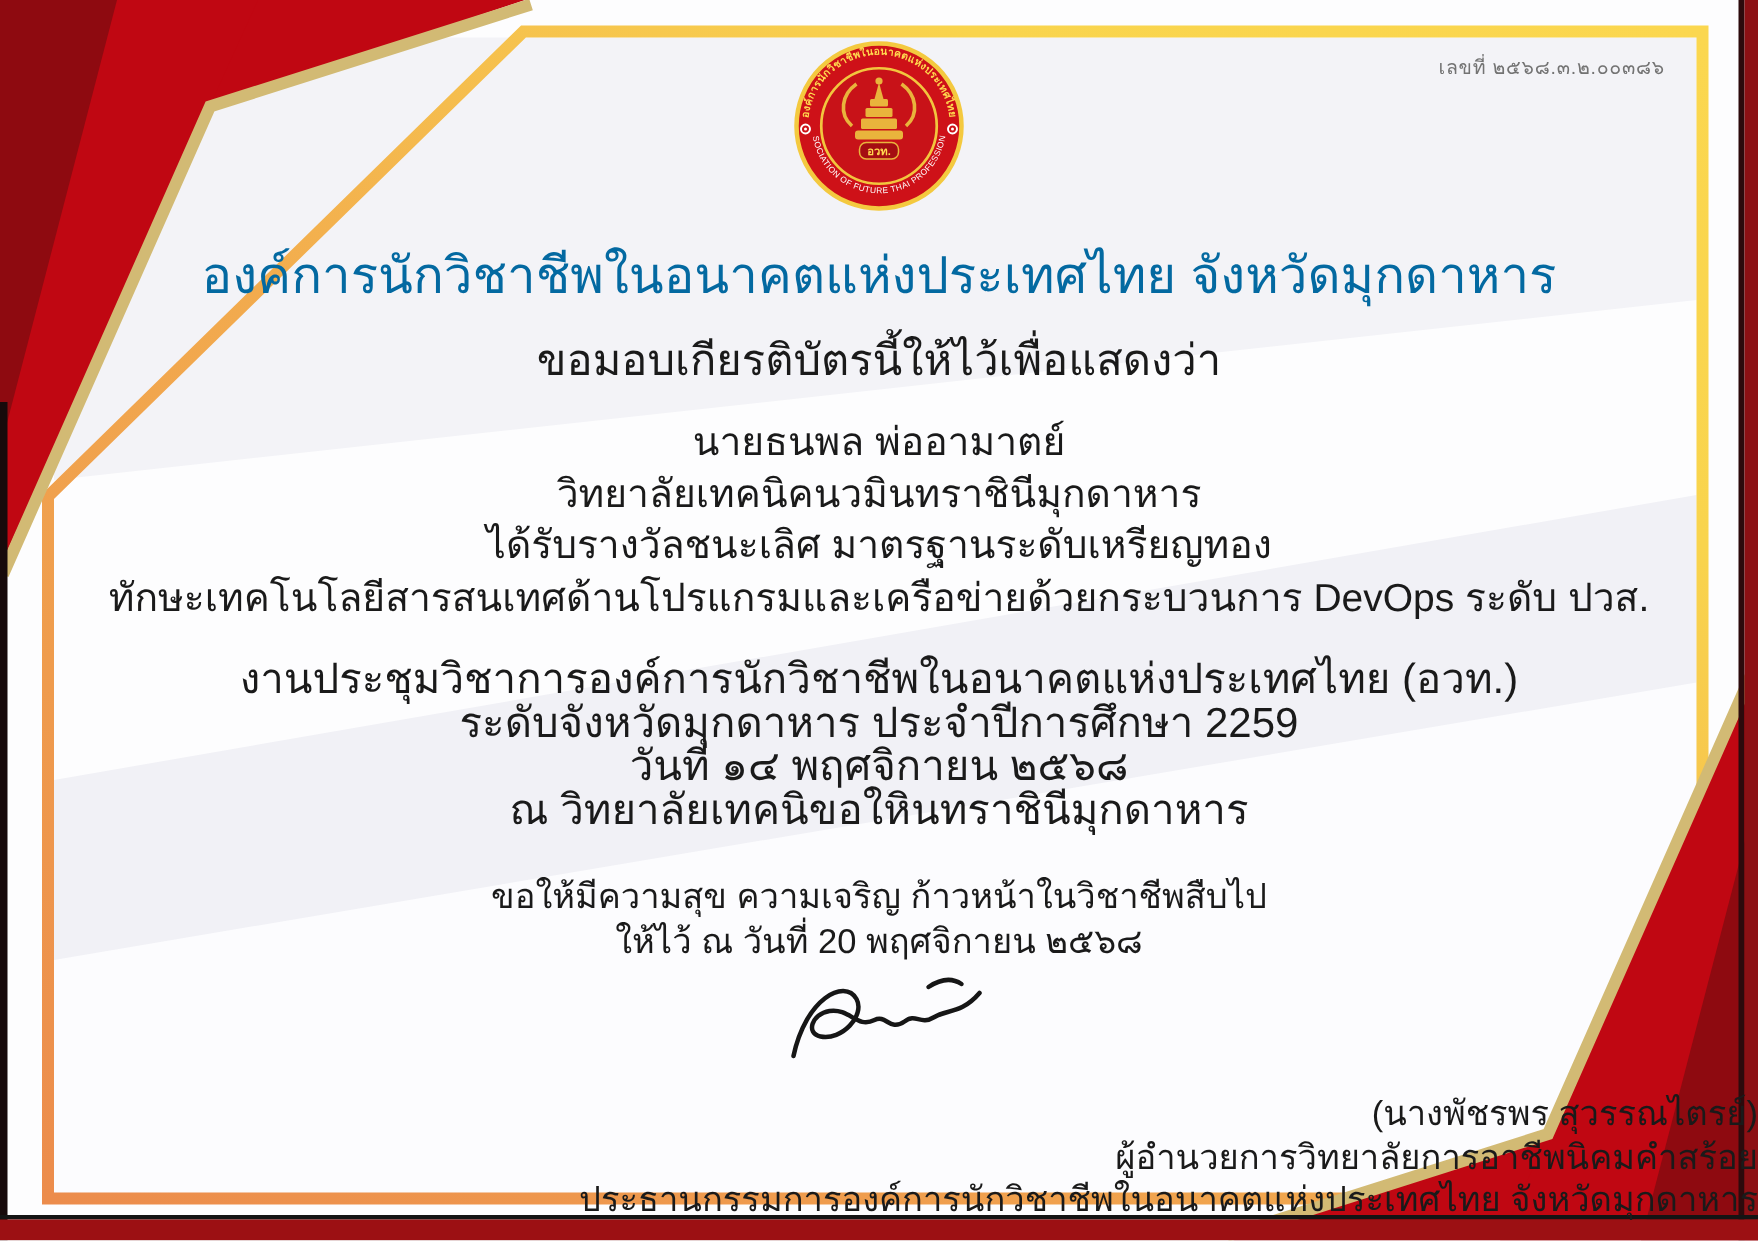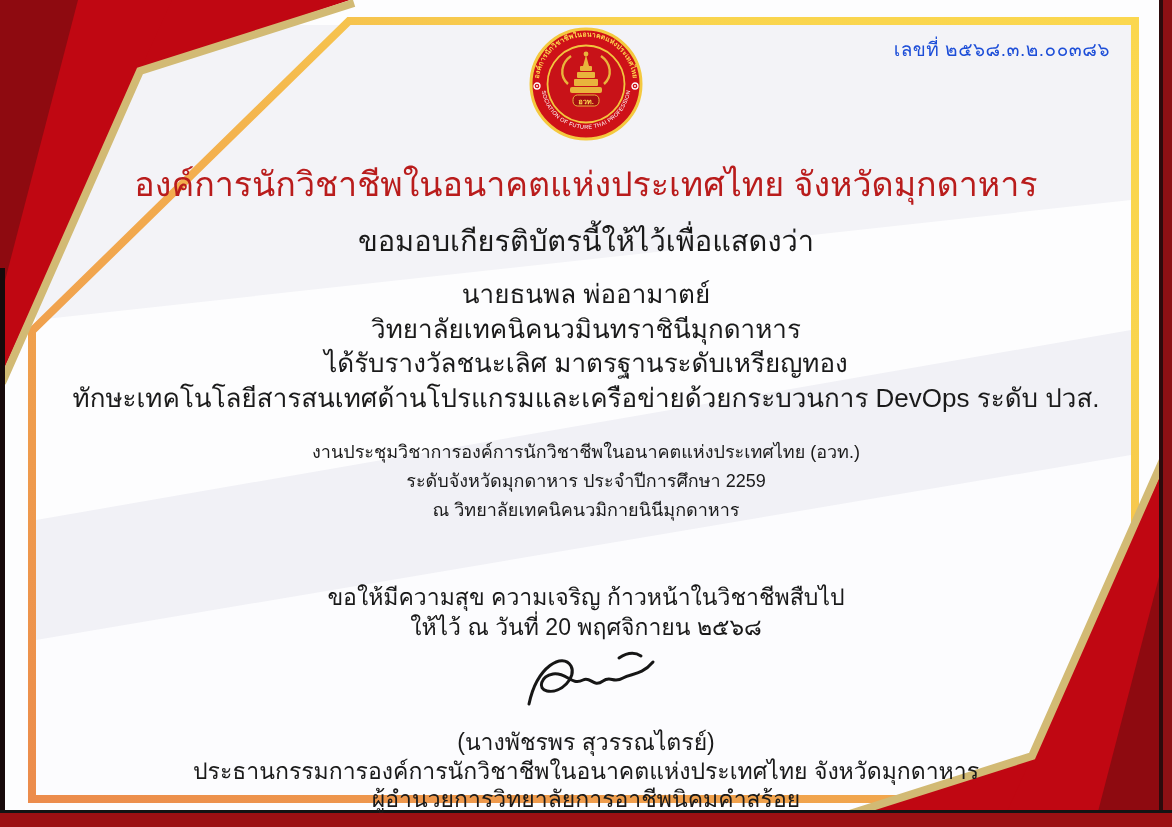--- a/index.html
+++ b/index.html
@@ -6,30 +6,30 @@
   .certificate{
     position:relative;width:1172px;height:827px;overflow:hidden;
     background:#fdfdfe;
     font-family:"Liberation Sans","DejaVu Sans",sans-serif;
     color:#1a1a1a;
   }
   .bg-svg{position:absolute;left:0;top:0;width:1172px;height:827px;display:block;}
   .abs{position:absolute;}
   .center-line{left:0;width:100%;text-align:center;}
   .cert-number{
-    top:34px;right:62px;font-size:19px;color:#1d4ed8;letter-spacing:.5px;white-space:nowrap;
+    top:34px;right:62px;font-size:13px;color:#737373;letter-spacing:.5px;white-space:nowrap;
   }
   .logo-wrap{left:528px;top:26px;width:116px;height:120px;}
-  .org-title{top:164px;font-size:34px;font-weight:500;color:#b91c1c;line-height:1.2;}
+  .org-title{top:164px;font-size:34px;font-weight:500;color:#0369a1;line-height:1.2;}
   .presentation{top:224px;font-size:29px;font-weight:500;line-height:1.2;}
   .recipient-block{top:277px;font-size:26px;line-height:34.5px;}
-  .event-block{top:438px;font-size:18px;line-height:29px;}
+  .event-block{top:438px;font-size:28px;line-height:29px;}
   .blessing-block{top:562px;font-size:23px;line-height:30px;margin-top:20px;}
   .signature-wrap{top:646px;left:0;width:100%;text-align:center;}
-  .signer-block{top:728px;font-size:23px;line-height:28.5px;}
+  .signer-block{top:728px;font-size:23px;line-height:28.5px;text-align:right;}
   .line{white-space:nowrap;}
 </style>
 </head>
 <body>
 
 <div class="certificate">
 
   <svg class="bg-svg" viewBox="0 0 1172 827" aria-hidden="true">
     <defs>
       <linearGradient id="frameGrad" x1="0" y1="1" x2="1" y2="0">
@@ -114,36 +114,37 @@
   <div class="abs center-line recipient-block">
     <div class="line">นายธนพล พ่ออามาตย์</div>
     <div class="line">วิทยาลัยเทคนิคนวมินทราชินีมุกดาหาร</div>
     <div class="line">ได้รับรางวัลชนะเลิศ มาตรฐานระดับเหรียญทอง</div>
     <div class="line">ทักษะเทคโนโลยีสารสนเทศด้านโปรแกรมและเครือข่ายด้วยกระบวนการ DevOps ระดับ ปวส.</div>
   </div>
 
   <div class="abs center-line event-block">
     <div class="line">งานประชุมวิชาการองค์การนักวิชาชีพในอนาคตแห่งประเทศไทย (อวท.)</div>
     <div class="line">ระดับจังหวัดมุกดาหาร ประจำปีการศึกษา 2259</div>
-    <div class="line">ณ วิทยาลัยเทคนิคนวมิกายนินีมุกดาหาร</div>
+    <div class="line">วันที่ ๑๔ พฤศจิกายน ๒๕๖๘</div>
+    <div class="line">ณ วิทยาลัยเทคนิขอใหินทราชินีมุกดาหาร</div>
   </div>
 
   <div class="abs center-line blessing-block">
     <div class="line">ขอให้มีความสุข ความเจริญ ก้าวหน้าในวิชาชีพสืบไป</div>
     <div class="line">ให้ไว้ ณ วันที่ 20 พฤศจิกายน ๒๕๖๘</div>
   </div>
 
   <div class="abs signature-wrap">
     <svg viewBox="0 0 170 80" width="170" height="80" aria-hidden="true">
       <g fill="none" stroke="#161616" stroke-width="3" stroke-linecap="round" stroke-linejoin="round">
         <path d="M 28 58 C 36 20 62 6 70 20 C 76 31 60 48 46 45 C 36 43 40 30 52 28 C 66 26 70 40 82 34 C 90 30 92 42 102 35 C 110 29 112 38 122 32 C 130 27 140 30 152 16"></path>
         <path d="M 118 12 C 127 6 134 6 140 10"></path>
       </g>
     </svg>
   </div>
 
   <div class="abs center-line signer-block">
     <div class="line">(นางพัชรพร สุวรรณไตรย์)</div>
+    <div class="line">ผู้อำนวยการวิทยาลัยการอาชีพนิคมคำสร้อย</div>
     <div class="line">ประธานกรรมการองค์การนักวิชาชีพในอนาคตแห่งประเทศไทย จังหวัดมุกดาหาร</div>
-    <div class="line">ผู้อำนวยการวิทยาลัยการอาชีพนิคมคำสร้อย</div>
   </div>
 
 </div>
 
 </body></html>

